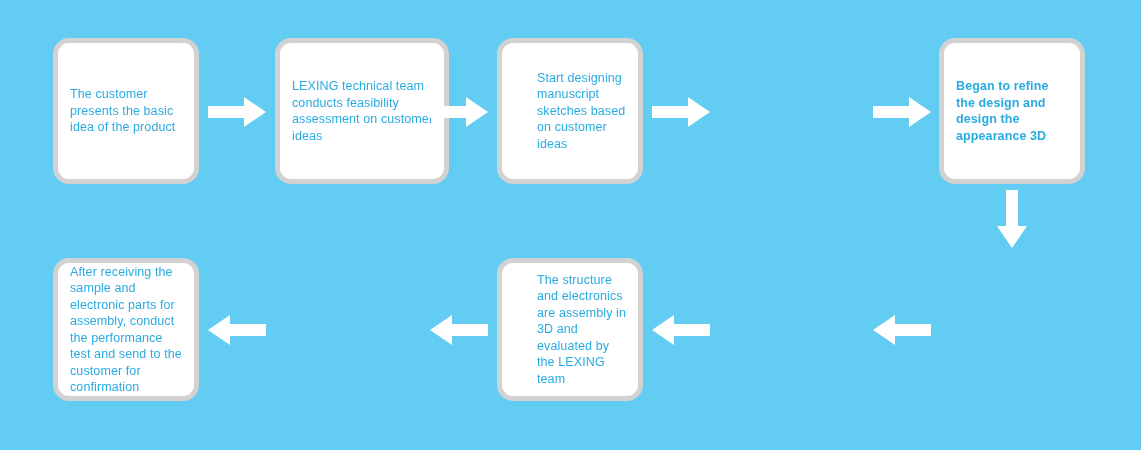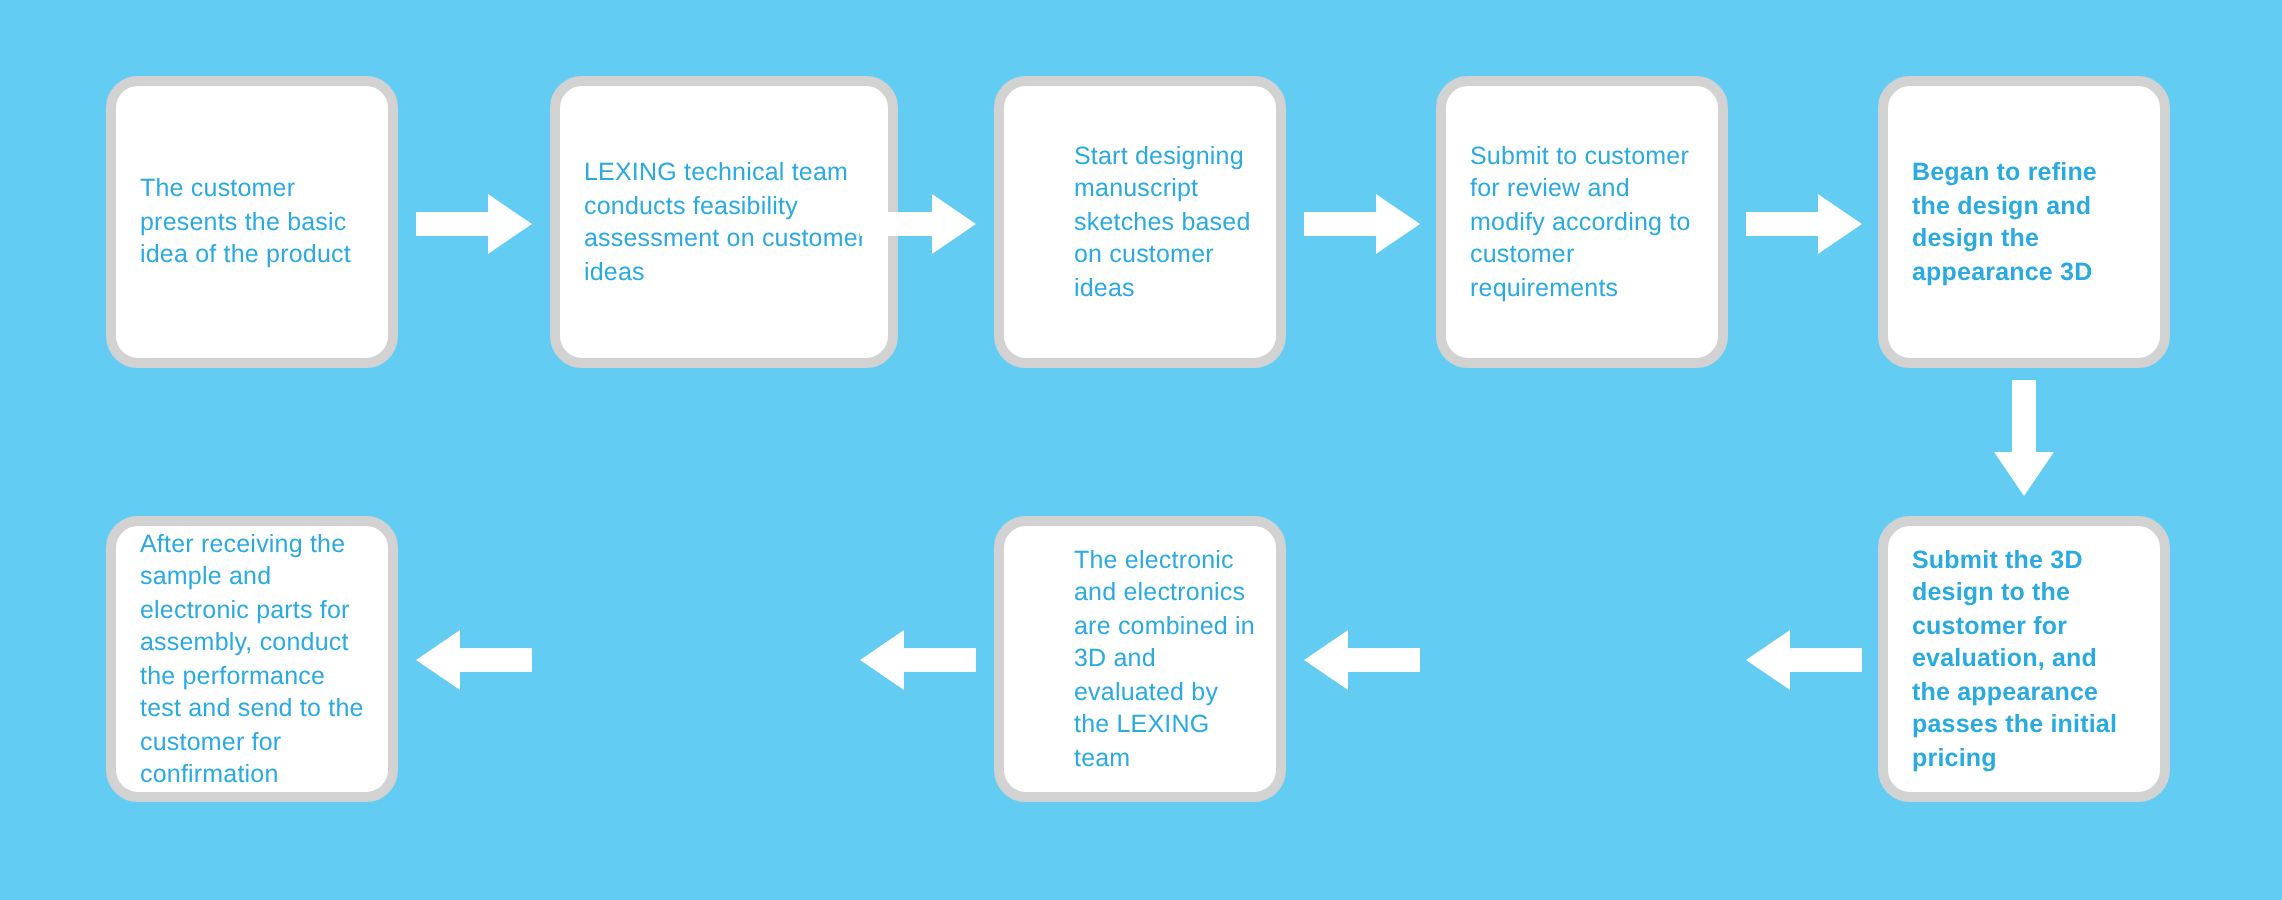--- a/index.html
+++ b/index.html
@@ -107,59 +107,53 @@
   <div class="node row-top col3">
     <span class="node-label">Start designing manuscript sketches based on customer ideas</span>
   </div>
 
   <div class="arrow arrow-h ah-top ax3">
     <svg viewBox="0 0 58 34" width="58" height="34" aria-hidden="true">
       <polygon points="0,11 36,11 36,2 58,17 36,32 36,23 0,23" fill="#ffffff"></polygon>
     </svg>
   </div>
 
-  <div class="node row-top col4">
-    <span class="node-label">Submit to customer for review and modify according to customer requirements</span>
-  </div>
 
   <div class="arrow arrow-h ah-top ax4">
     <svg viewBox="0 0 58 34" width="58" height="34" aria-hidden="true">
       <polygon points="0,11 36,11 36,2 58,17 36,32 36,23 0,23" fill="#ffffff"></polygon>
     </svg>
   </div>
 
   <div class="node row-top col5">
     <span class="node-label">Began to refine the design and design the appearance 3D</span>
   </div>
 
   <div class="arrow arrow-v av-right">
     <svg viewBox="0 0 34 58" width="34" height="58" aria-hidden="true">
       <polygon points="11,0 23,0 23,36 32,36 17,58 2,36 11,36" fill="#ffffff"></polygon>
     </svg>
   </div>
 
-  <div class="node row-bottom col5">
-    <span class="node-label">Submit the 3D design to the customer for evaluation, and the appearance passes the initial pricing</span>
-  </div>
 
   <div class="arrow arrow-h ah-bot ax4">
     <svg viewBox="0 0 58 34" width="58" height="34" aria-hidden="true">
       <polygon points="58,11 22,11 22,2 0,17 22,32 22,23 58,23" fill="#ffffff"></polygon>
     </svg>
   </div>
 
 
   <div class="arrow arrow-h ah-bot ax3">
     <svg viewBox="0 0 58 34" width="58" height="34" aria-hidden="true">
       <polygon points="58,11 22,11 22,2 0,17 22,32 22,23 58,23" fill="#ffffff"></polygon>
     </svg>
   </div>
 
   <div class="node row-bottom col3">
-    <span class="node-label">The electronic and electronics are combined in 3D and evaluated by the LEXING team</span>
+    <span class="node-label">The structure and electronics are assembly in 3D and evaluated by the LEXING team</span>
   </div>
 
   <div class="arrow arrow-h ah-bot ax2">
     <svg viewBox="0 0 58 34" width="58" height="34" aria-hidden="true">
       <polygon points="58,11 22,11 22,2 0,17 22,32 22,23 58,23" fill="#ffffff"></polygon>
     </svg>
   </div>
 
 
   <div class="arrow arrow-h ah-bot ax1">

